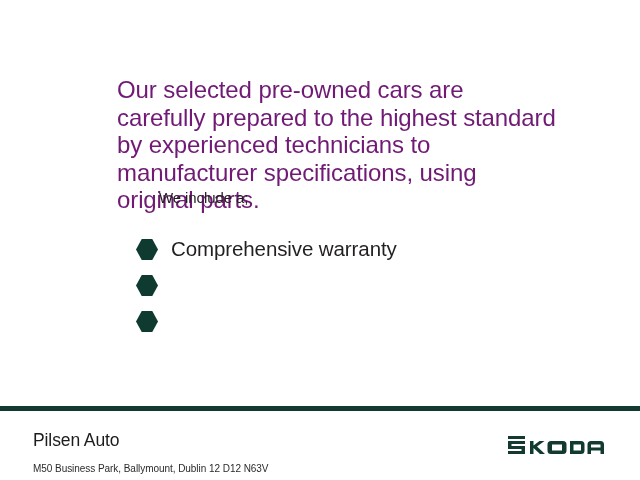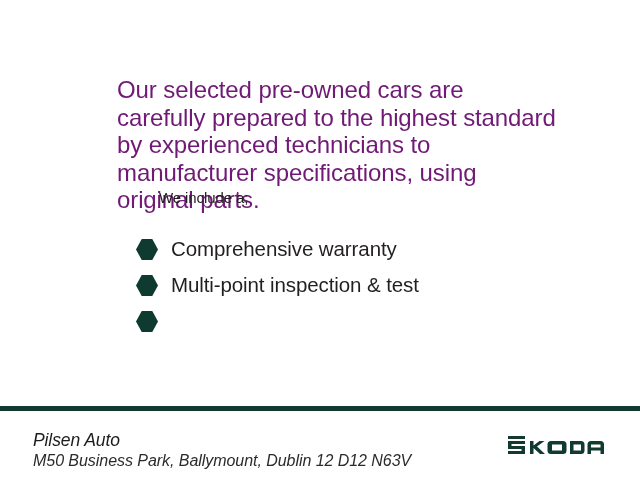--- a/index.html
+++ b/index.html
@@ -97,31 +97,30 @@
     position: absolute;
     left: 0;
     top: 411px;
     width: 640px;
     height: 69px;
   }
   .dealer-block {
     position: absolute;
     left: 33px;
     top: 18px;
-    font-style: italic;
   }
   .dealer-name {
     font-size: 17.5px;
     line-height: 22px;
     color: #1c1c1c;
     letter-spacing: -0.1px;
   }
   .dealer-address {
-    margin-top: 2px;
-    font-size: 16px;
+    margin-top: 10px;
+    font-size: 10px;
     line-height: 16px;
     color: #2b2b2b;
     letter-spacing: -0.05px;
   }
   .brand-logo {
     position: absolute;
     right: 33px;
     top: 24px;
     display: flex;
     align-items: center;
@@ -139,21 +138,20 @@
 
   <div class="include-line">We include a;</div>
 
   <ul class="bullet-list">
     <li class="bullet-item">
       <span class="bullet-marker"></span>
       <span class="bullet-text">Comprehensive warranty</span>
     </li>
     <li class="bullet-item">
       <span class="bullet-marker"></span>
-      <span class="bullet-text">Multi-point inspection &amp; test</span>
     </li>
     <li class="bullet-item">
       <span class="bullet-marker"></span>
     </li>
   </ul>
 
   <div class="divider"></div>
 
   <div class="footer">
     <div class="dealer-block">

